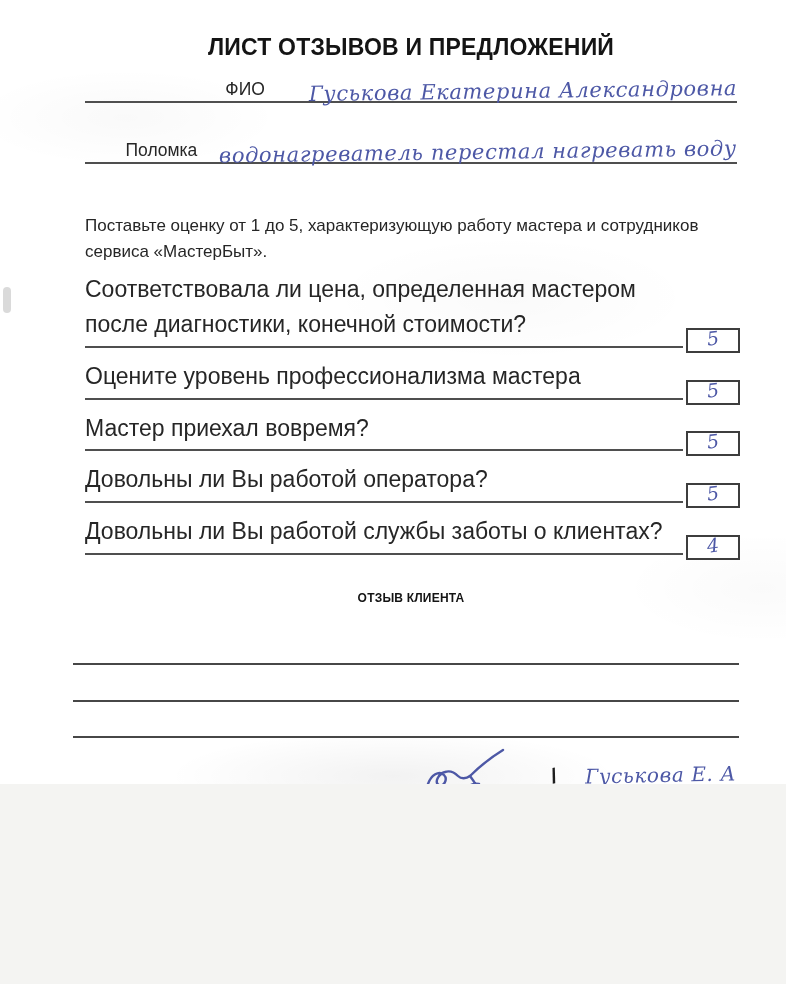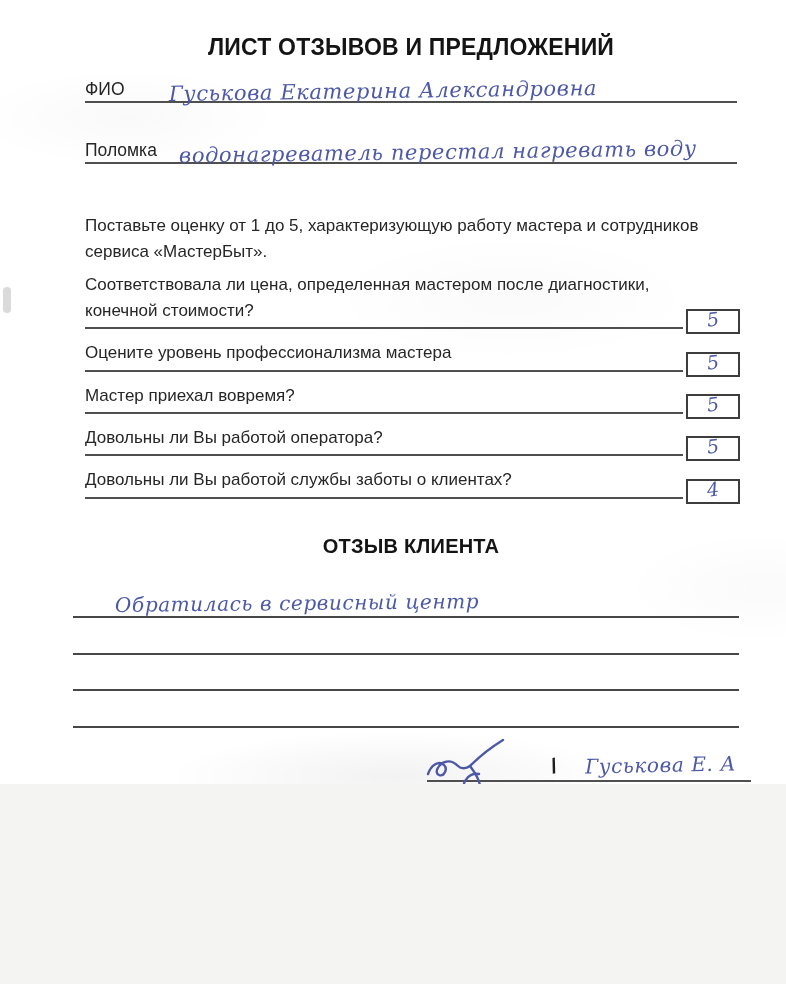--- a/index.html
+++ b/index.html
@@ -29,21 +29,21 @@
 
   
   .hw {
     font-family:"DejaVu Serif","Liberation Serif",serif;
     font-style:italic; color:var(--ink,#4d58a6); letter-spacing:0.6px;
   }
 
   .field-row {
     display:flex; align-items:flex-end;
     border-bottom:2px solid var(--line,#4f4f4f);
-    height:28px; box-sizing:border-box; padding-bottom:1px;
+    height:28px; box-sizing:border-box; padding-bottom:1px;justify-content:flex-end;
   }
   .row-fio      { margin-top:14px; }
   .row-breakage { margin-top:33px; }
   .row-master   { margin-top:10px; }
   .field-label { font-size:17.5px; color:#262626; white-space:nowrap; }
   .field-value {
     font-size:21px; white-space:nowrap; position:relative; top:3px;
     transform:rotate(-0.8deg);
   }
   .val-fio      { margin-left:44px; }
@@ -55,32 +55,32 @@
     color:#262626;
   }
 
   .questions { margin-top:6px; }
   .q-row { position:relative; }
   .q-row + .q-row { margin-top:11px; }
   .q-underlined {
     margin-right:54px; border-bottom:2px solid var(--line,#4f4f4f);
     padding-bottom:3px;
   }
-  .q-text { font-size:17px; line-height:1.55; color:#262626; display:inline-block; max-width:600px; }
+  .q-text { font-size:23px; line-height:1.55; color:#262626; display:inline-block; max-width:600px; }
   .rate-box {
     position:absolute; right:-3px; bottom:-5px; width:50px; height:21px;
     border:2px solid #3d3d3d; background:#fff; text-align:center;
   }
   .rate-val {
     font-size:19px; line-height:19px; display:inline-block;
     transform:rotate(-7deg); position:relative; top:-1px;
   }
 
   .review-heading {
-    margin:36px 0 0 0; font-size:20px; font-weight:700; text-align:center;
+    margin:36px 0 0 0; font-size:12px; font-weight:700; text-align:center;
     color:#141414; letter-spacing:0.2px;
   }
 
   .review-lines { margin:24px -2px 0 -12px; }
   .review-line {
     height:36.5px; box-sizing:border-box;
     border-bottom:2px solid #474747; position:relative;
   }
   .rl-text {
     position:absolute; bottom:1px; font-size:20px; white-space:nowrap;
@@ -172,23 +172,20 @@
         <div class="rate-box">
           <span class="hw rate-val">4</span>
         </div>
       </div>
 
     </div>
 
     <h2 class="review-heading">ОТЗЫВ КЛИЕНТА</h2>
 
     <div class="review-lines">
-      <div class="review-line">
-        <span class="hw rl-text rl-1">Обратилась в сервисный центр</span>
-      </div>
       <div class="review-line"></div>
       <div class="review-line"></div>
       <div class="review-line"></div>
     </div>
 
     <div class="signature-row">
       <svg class="flourish" width="100" height="70" viewBox="0 0 100 70">
         <g fill="none" stroke="#4d58a6" stroke-width="2.4" stroke-linecap="round">
           <path d="M3,38 c3,-9 11,-14 16,-9 c4,4 0,12 -5,10 c-5,-2 -1,-11 6,-13 c6,-2 10,1 13,4 c3,3 8,3 12,0"></path>
           <path d="M45,30 c8,-8 20,-18 33,-26"></path>

